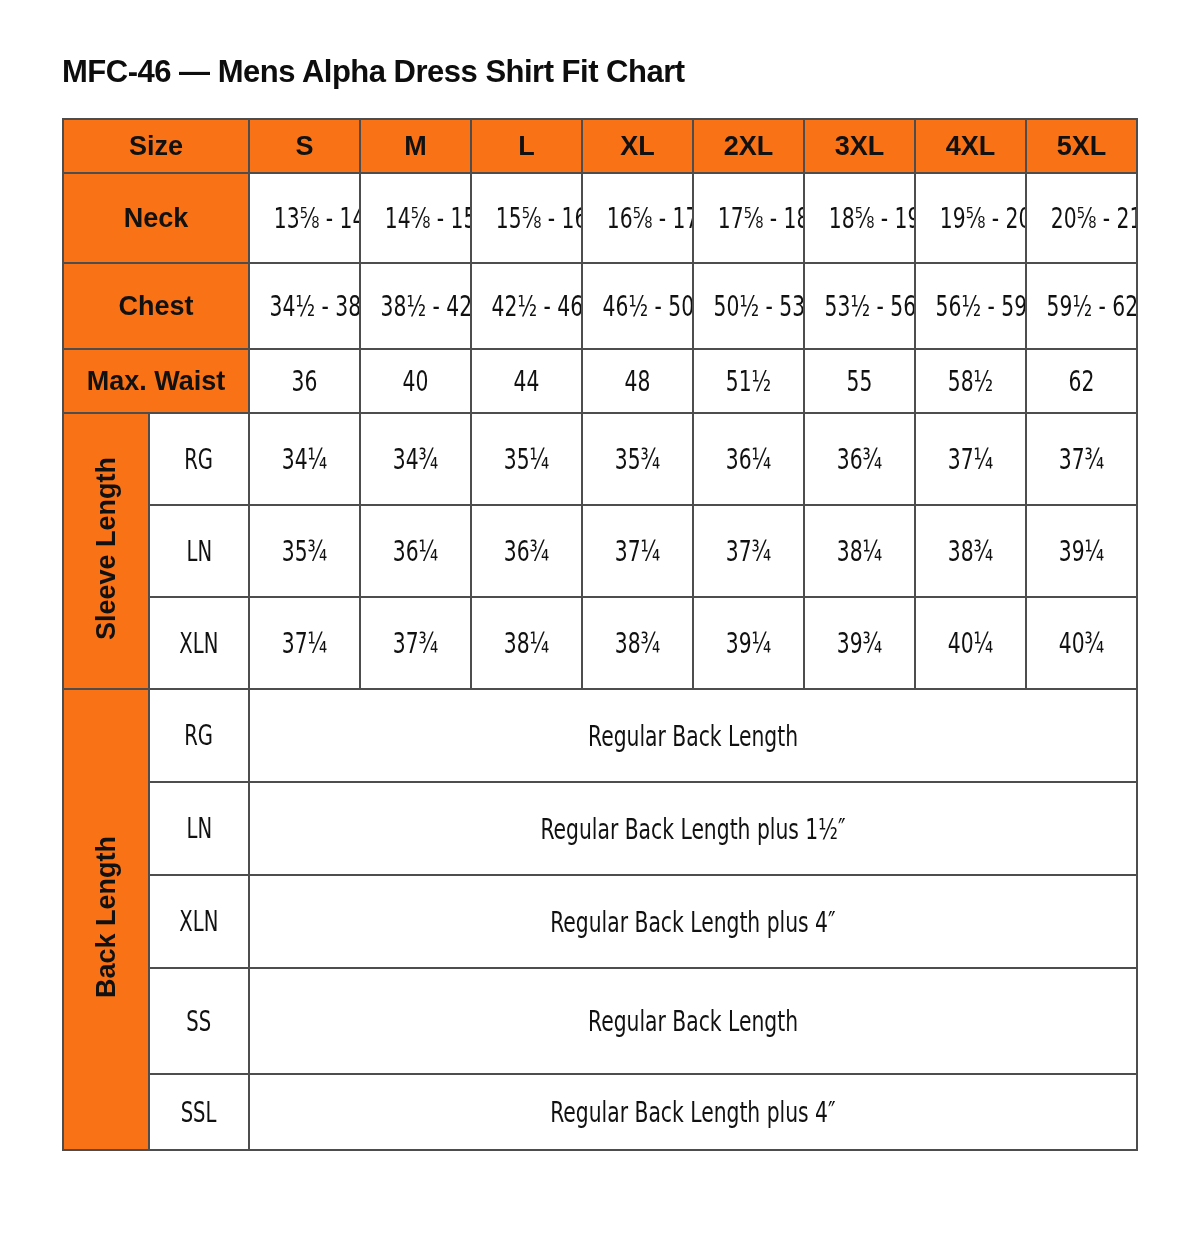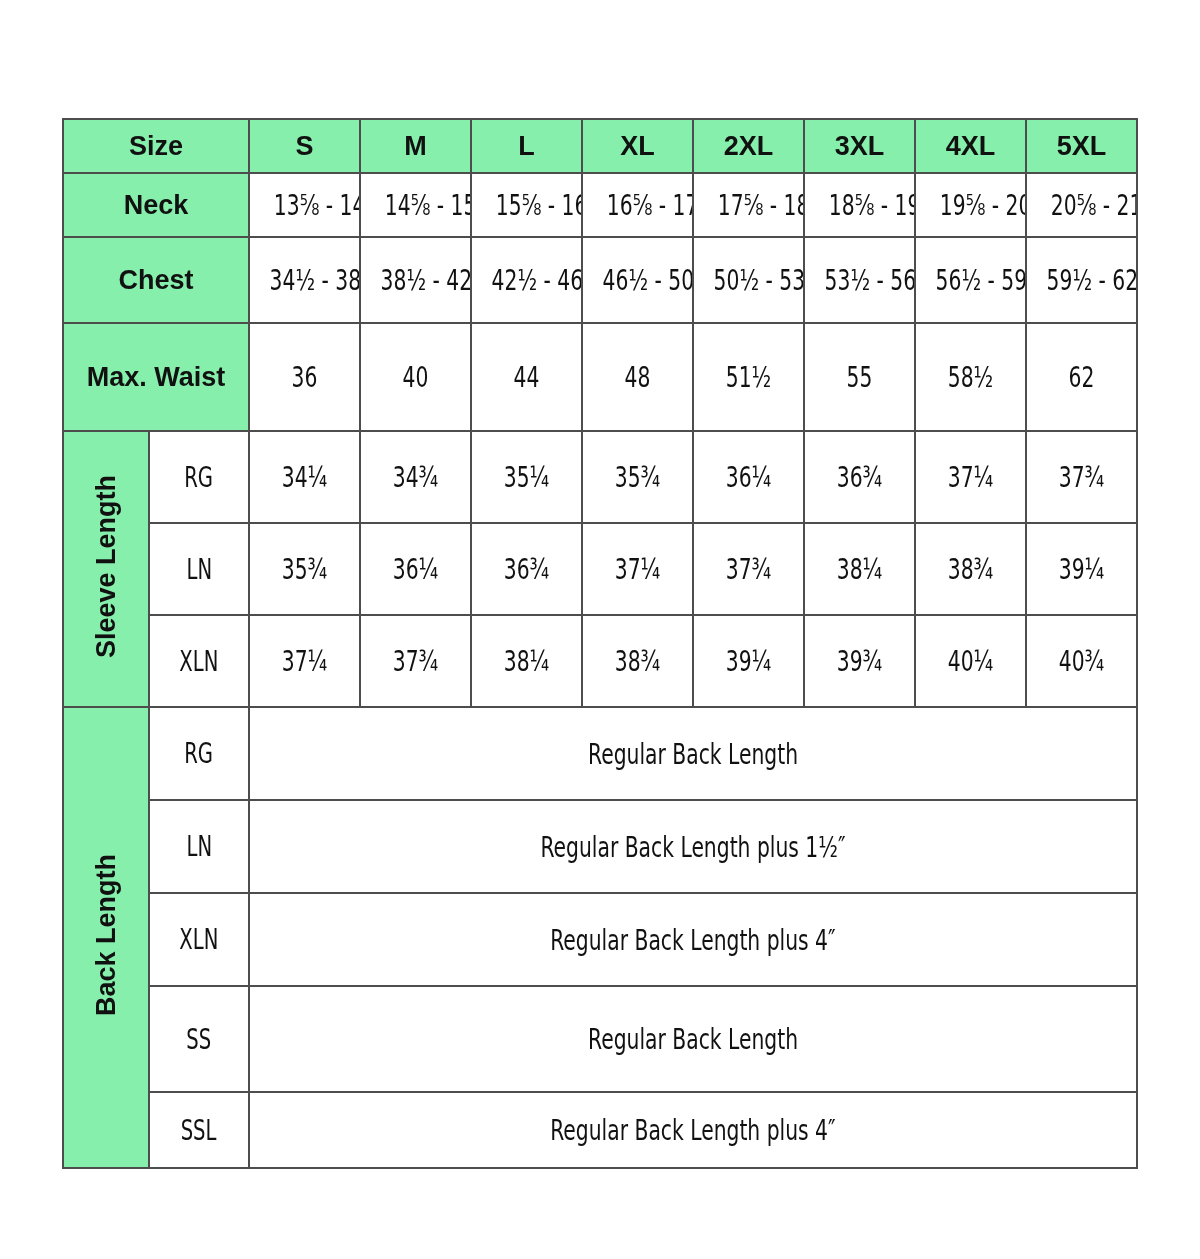--- a/index.html
+++ b/index.html
@@ -30,21 +30,21 @@
     border-collapse: collapse;
     table-layout: fixed;
   }
   table.fit td {
     border: 2px solid #4d4d4d;
     text-align: center;
     vertical-align: middle;
     padding: 0;
     overflow: hidden;
   }
-  .g { background: #86efac; }          
+  .g { background: #f97316; }          
   .hd { font-weight: bold; font-size: 27px; }       
   .lbl { font-weight: bold; font-size: 27px; }      
   .cv {                                  
     display: inline-block;
     font-family: "DejaVu Sans", "Liberation Sans", sans-serif;
     font-size: 29px;
     transform: scaleX(0.70);
     transform-origin: center;
     white-space: nowrap;
   }
@@ -55,20 +55,21 @@
     transform: rotate(180deg);
     font-weight: bold;
     font-size: 27px;
     white-space: nowrap;
   }
 </style>
 </head>
 <body>
 
 <div class="page">
+  <h1 class="title">MFC-46 — Mens Alpha Dress Shirt Fit Chart</h1>
 
   <table class="fit">
     <colgroup>
       <col style="width:86px">
         <col style="width:100px">
       <col>
         <col>
         <col>
         <col>
         <col>
@@ -83,21 +84,21 @@
       <td class="g hd">S</td>
       <td class="g hd">M</td>
       <td class="g hd">L</td>
       <td class="g hd">XL</td>
       <td class="g hd">2XL</td>
       <td class="g hd">3XL</td>
       <td class="g hd">4XL</td>
       <td class="g hd">5XL</td>
     </tr>
 
-    <tr style="height:64px">
+    <tr style="height:90px">
       <td colspan="2" class="g lbl">Neck</td>
       <td><span class="cv">13⅝ - 14½</span></td>
       <td><span class="cv">14⅝ - 15½</span></td>
       <td><span class="cv">15⅝ - 16½</span></td>
       <td><span class="cv">16⅝ - 17½</span></td>
       <td><span class="cv">17⅝ - 18½</span></td>
       <td><span class="cv">18⅝ - 19½</span></td>
       <td><span class="cv">19⅝ - 20½</span></td>
       <td><span class="cv">20⅝ - 21½</span></td>
     </tr>
@@ -107,21 +108,21 @@
       <td><span class="cv">34½ - 38</span></td>
       <td><span class="cv">38½ - 42</span></td>
       <td><span class="cv">42½ - 46</span></td>
       <td><span class="cv">46½ - 50</span></td>
       <td><span class="cv">50½ - 53</span></td>
       <td><span class="cv">53½ - 56</span></td>
       <td><span class="cv">56½ - 59</span></td>
       <td><span class="cv">59½ - 62</span></td>
     </tr>
 
-    <tr style="height:108px">
+    <tr style="height:64px">
       <td colspan="2" class="g lbl">Max. Waist</td>
       <td><span class="cv">36</span></td>
       <td><span class="cv">40</span></td>
       <td><span class="cv">44</span></td>
       <td><span class="cv">48</span></td>
       <td><span class="cv">51½</span></td>
       <td><span class="cv">55</span></td>
       <td><span class="cv">58½</span></td>
       <td><span class="cv">62</span></td>
     </tr>

